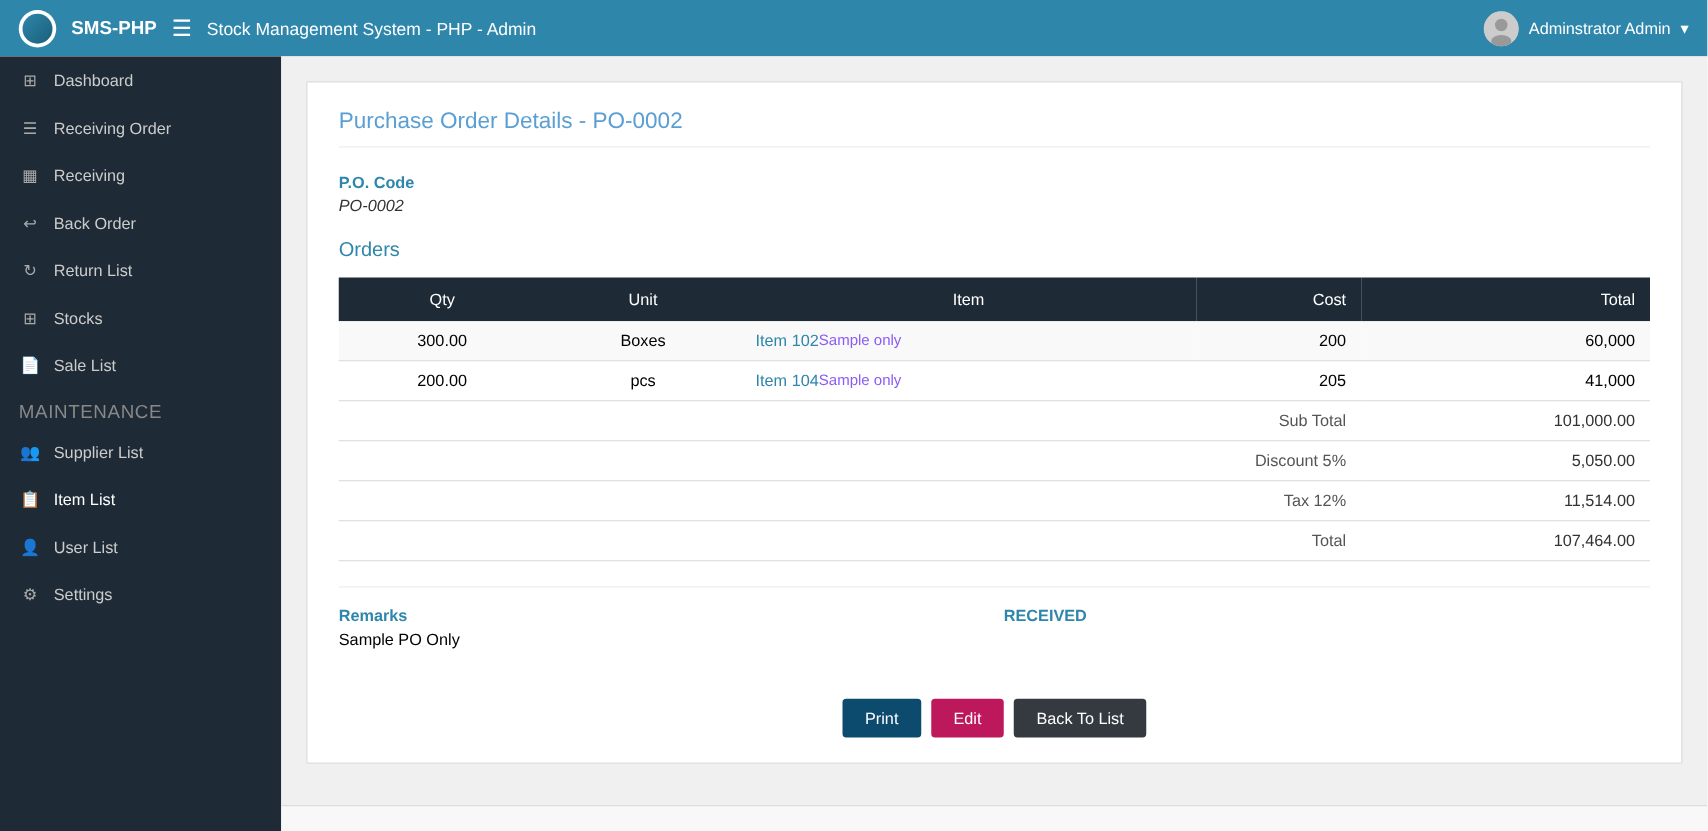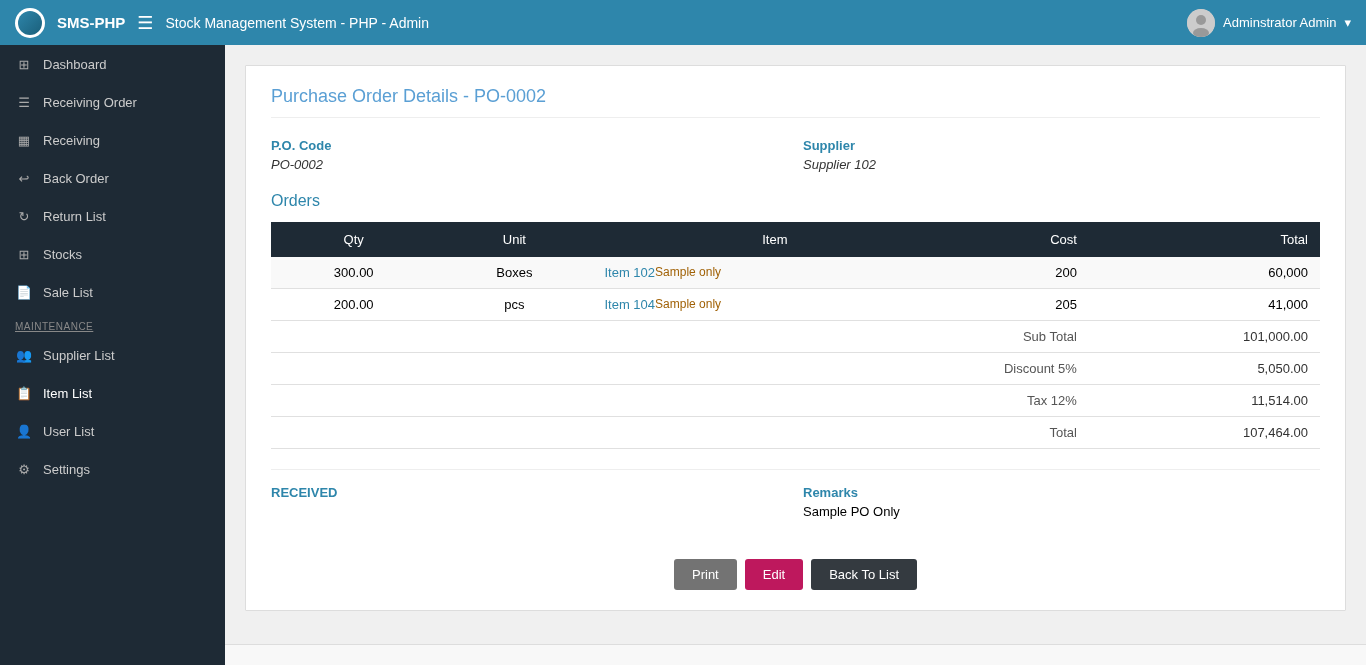--- a/index.html
+++ b/index.html
@@ -59,25 +59,24 @@
       padding: 10px 15px;
       cursor: pointer;
       color: #ccc;
       text-decoration: none;
       font-size: 13px;
     }
     .sidebar-item.active { color: white; }
     .sidebar-icon { width: 18px; height: 18px; display: flex; align-items: center; justify-content: center; color: #aaa; flex-shrink: 0; }
     .sidebar-section-label {
       padding: 10px 15px 4px 15px;
-      font-size: 10px;
+      font-size: 15px;
       color: #888;
       text-transform: uppercase;
       letter-spacing: 0.5px;
-      text-decoration: underline;
     }
 
     
     .main-content {
       flex: 1;
       overflow-y: auto;
       background: #f0f0f0;
       display: flex;
       flex-direction: column;
     }
@@ -152,21 +151,21 @@
     .orders-table tbody td {
       padding: 8px 12px;
       vertical-align: middle;
       font-size: 13px;
     }
     .orders-table tbody td.center { text-align: center; }
     .orders-table tbody td.right { text-align: right; }
 
     .item-cell { display: flex; }
     .item-name-text { color: #2e86ab; }
-    .item-sub-text { color: #a16207; font-size: 12px; }
+    .item-sub-text { color: #8b5cf6; font-size: 12px; }
 
     
     .summary-row td {
       border-top: 1px solid #e0e0e0;
       padding: 8px 12px;
       background: white !important;
     }
     .summary-label {
       text-align: right;
       color: #555;
@@ -208,21 +207,21 @@
     }
     .btn {
       padding: 8px 18px;
       font-size: 13px;
       cursor: pointer;
       border: none;
       border-radius: 3px;
       color: white;
       font-weight: normal;
     }
-    .btn-print { background: #737373; }
+    .btn-print { background: #0c4a6e; }
     .btn-edit { background: #be185d; }
     .btn-back { background: #343a40; }
 
     
     .footer {
       background: #f8f8f8;
       border-top: 1px solid #ddd;
       padding: 10px 20px;
       font-size: 12px;
       color: #666;
@@ -314,24 +313,20 @@
 
         <div class="page-title">
           <span>Purchase Order Details</span><span> - PO-0002</span>
         </div>
 
         <div class="info-grid">
           <div>
             <div class="info-label">P.O. Code</div>
             <div class="info-value">PO-0002</div>
           </div>
-          <div>
-            <div class="info-label">Supplier</div>
-            <div class="info-value">Supplier 102</div>
-          </div>
         </div>
 
         <div class="section-title">Orders</div>
 
         <table class="orders-table">
           <thead>
             <tr>
               <th>Qty</th>
               <th>Unit</th>
               <th>Item</th>
@@ -379,25 +374,25 @@
     </tr>
               <tr class="summary-row">
       <td colspan="4" class="summary-label">Total</td>
       <td class="summary-value">107,464.00</td>
     </tr>
             </tbody>
         </table>
 
         <div class="remarks-status">
           <div>
-            <div class="status-value">RECEIVED</div>
+            <div class="remarks-label">Remarks</div>
+            <div>Sample PO Only</div>
           </div>
           <div>
-            <div class="remarks-label">Remarks</div>
-            <div>Sample PO Only</div>
+            <div class="status-value">RECEIVED</div>
           </div>
         </div>
 
         <div class="action-buttons">
           <button class="btn btn-print">Print</button>
           <button class="btn btn-edit">Edit</button>
           <button class="btn btn-back">Back To List</button>
         </div>
 
       </div>

